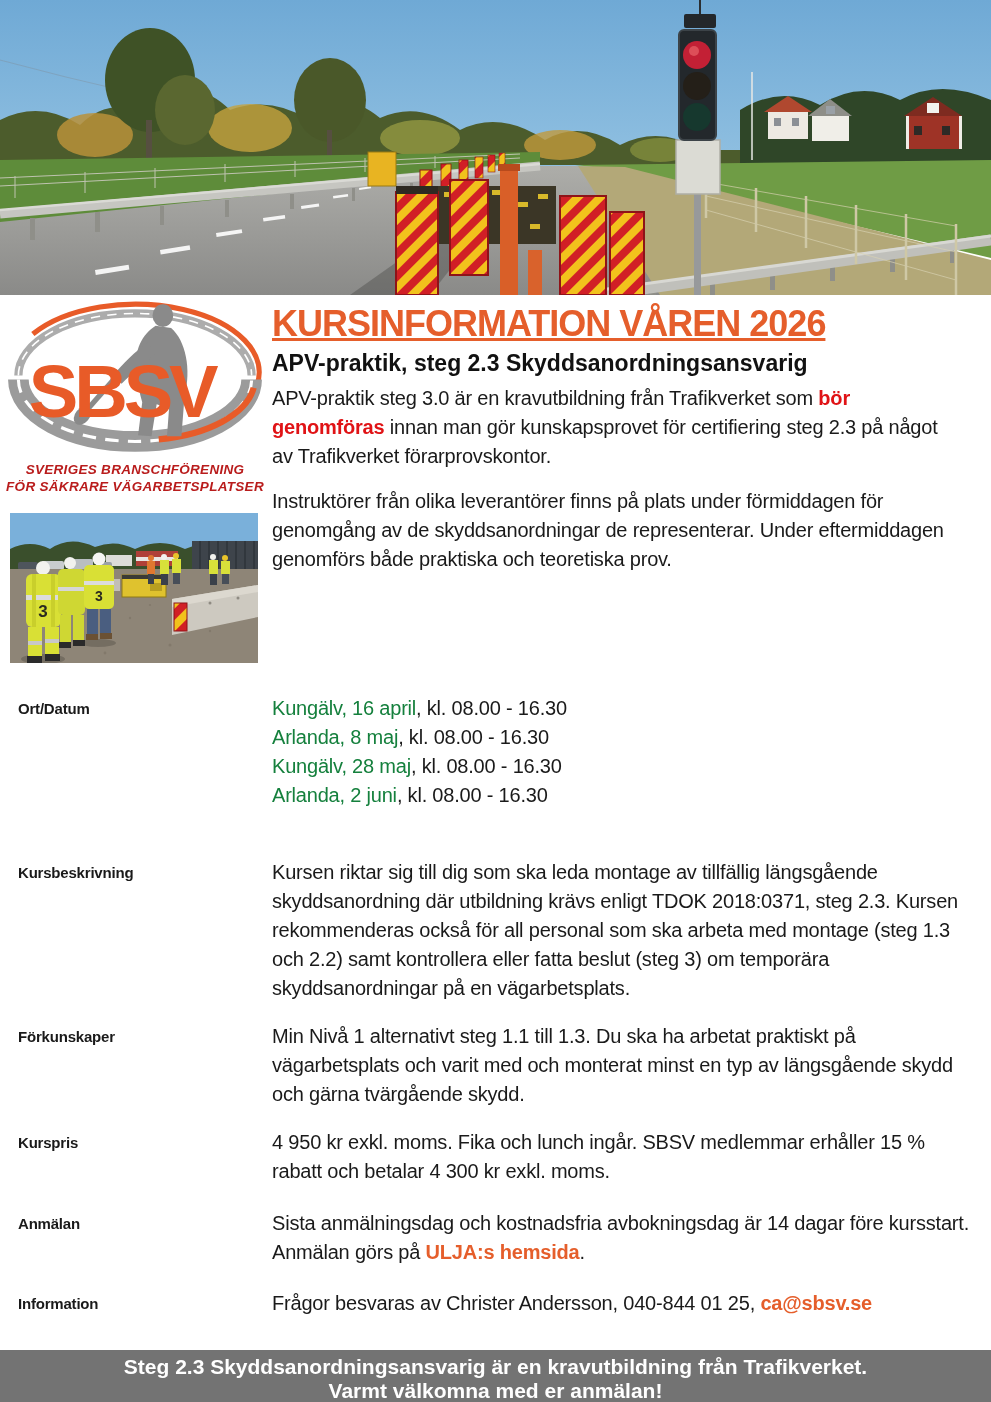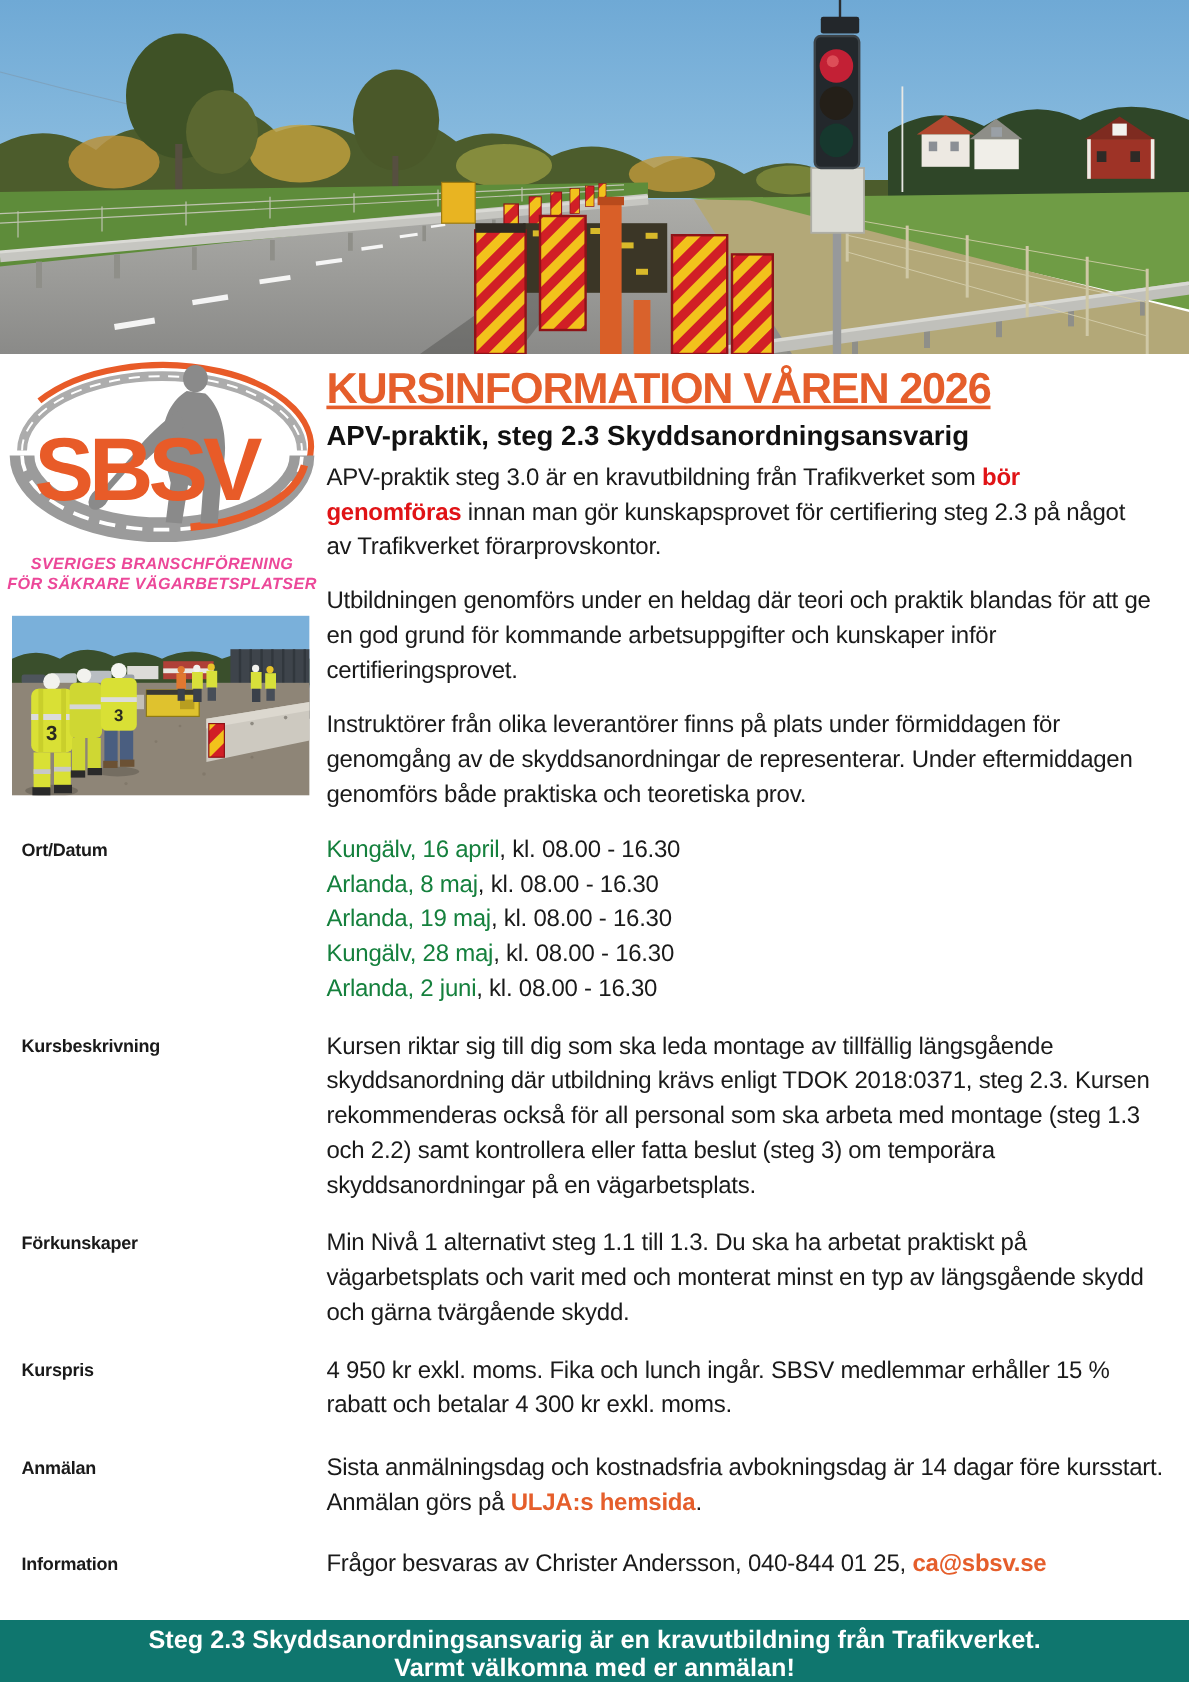--- a/index.html
+++ b/index.html
@@ -4,40 +4,40 @@
 <style>
   html,body{margin:0;padding:0;background:#e9e9e9;}
   .page{position:relative;width:991px;height:1402px;background:#ffffff;
         font-family:"Liberation Sans",sans-serif;color:#1a1a1a;overflow:hidden;margin:0 auto;}
   svg{display:block;}
   
   .hero{position:absolute;left:0;top:0;}
   
   .logo-block{position:absolute;left:6px;top:299px;width:258px;}
   .logo-caption{margin-top:2px;text-align:center;font-style:italic;font-weight:bold;
-                font-size:13.5px;line-height:17px;color:#ec4899;letter-spacing:.3px;}
+                font-size:13.5px;line-height:17px;color:#b91c1c;letter-spacing:.3px;}
   
   .main-col{position:absolute;left:272px;top:302px;width:690px;}
   .main-col h1{margin:0 0 2px 0;font-size:36px;line-height:44px;font-weight:bold;
                color:#e55e2b;letter-spacing:-1px;white-space:nowrap;text-decoration:underline;}
   .main-col h2{margin:0 0 6px 0;font-size:23px;line-height:30px;font-weight:bold;color:#111;}
   .main-col p{margin:0 0 16px 0;font-size:20px;line-height:29px;letter-spacing:-.2px;}
   .red-em{color:#e01316;font-weight:bold;}
   
   .course-photo{position:absolute;left:10px;top:513px;}
   
   .sec{position:absolute;left:0;width:991px;}
   .sec-label{position:absolute;left:18px;top:0;width:245px;font-size:15px;line-height:29px;
              font-weight:bold;letter-spacing:-.2px;}
   .sec-body{position:absolute;left:272px;top:0;width:700px;font-size:20px;line-height:29px;
             letter-spacing:-.2px;}
   .sched-hl{color:#15803d;font-weight:normal;}
   .accent-link{color:#e55e2b;font-weight:bold;text-decoration:none;}
   
-  .footer{position:absolute;left:0;top:1350px;width:991px;height:52px;background:#0f766e;
+  .footer{position:absolute;left:0;top:1350px;width:991px;height:52px;background:#737373;
           color:#ffffff;text-align:center;font-weight:bold;font-size:21px;line-height:24px;
           padding-top:5px;box-sizing:border-box;}
 </style>
 </head>
 <body>
 
 <div class="page">
 
   <svg class="hero" width="991" height="295" viewBox="0 0 991 295">
     <defs>
@@ -232,21 +232,20 @@
     <div class="logo-caption">
       <div>SVERIGES BRANSCHFÖRENING</div>
       <div>FÖR SÄKRARE VÄGARBETSPLATSER</div>
     </div>
   </div>
 
   <div class="main-col">
     <h1>KURSINFORMATION VÅREN 2026</h1>
     <h2>APV-praktik, steg 2.3 Skyddsanordningsansvarig</h2>
     <p><span>APV-praktik steg 3.0 är en kravutbildning från Trafikverket som </span><span class="red-em">bör genomföras</span><span> innan man gör kunskapsprovet för certifiering steg 2.3 på något av Trafikverket förarprovskontor.</span></p>
-    <p>Utbildningen genomförs under en heldag där teori och praktik blandas för att ge en god grund för kommande arbetsuppgifter och kunskaper inför certifieringsprovet.</p>
     <p>Instruktörer från olika leverantörer finns på plats under förmiddagen för genomgång av de skyddsanordningar de representerar. Under eftermiddagen genomförs både praktiska och teoretiska prov.</p>
   </div>
 
   <svg class="course-photo" width="248" height="150" viewBox="0 0 248 150">
     <rect x="0" y="0" width="248" height="60" fill="#7ab0da"></rect>
     <path d="M0,58 L0,36 Q20,26 40,36 Q60,22 85,34 Q105,26 125,36 Q150,24 175,36 Q200,26 225,36 Q238,30 248,36 L248,58 Z" fill="#3a4f2c"></path>
     <g>
       <rect x="96" y="42" width="26" height="11" fill="#dddcd8"></rect>
       <rect x="126" y="38" width="42" height="15" fill="#af4038"></rect>
       <rect x="126" y="44" width="42" height="4" fill="#e8e6e2"></rect>
@@ -351,21 +350,20 @@
       <rect x="76" y="121" width="12" height="6" fill="#6b5134"></rect>
         <rect x="90" y="120" width="12" height="6" fill="#6b5134"></rect>
     </g>
   </svg>
 
   <div class="sec" style="top:694px">
     <div class="sec-label">Ort/Datum</div>
     <div class="sec-body">
       <div><span class="sched-hl">Kungälv, 16 april</span><span>, kl. 08.00 - 16.30</span></div>
       <div><span class="sched-hl">Arlanda, 8 maj</span><span>, kl. 08.00 - 16.30</span></div>
-      <div><span class="sched-hl">Arlanda, 19 maj</span><span>, kl. 08.00 - 16.30</span></div>
       <div><span class="sched-hl">Kungälv, 28 maj</span><span>, kl. 08.00 - 16.30</span></div>
       <div><span class="sched-hl">Arlanda, 2 juni</span><span>, kl. 08.00 - 16.30</span></div>
     </div>
   </div>
 
   <div class="sec" style="top:858px">
     <div class="sec-label">Kursbeskrivning</div>
     <div class="sec-body">Kursen riktar sig till dig som ska leda montage av tillfällig längsgående skyddsanordning där utbildning krävs enligt TDOK 2018:0371, steg 2.3. Kursen rekommenderas också för all personal som ska arbeta med montage (steg 1.3 och 2.2) samt kontrollera eller fatta beslut (steg 3) om temporära skyddsanordningar på en vägarbetsplats.</div>
   </div>
 

